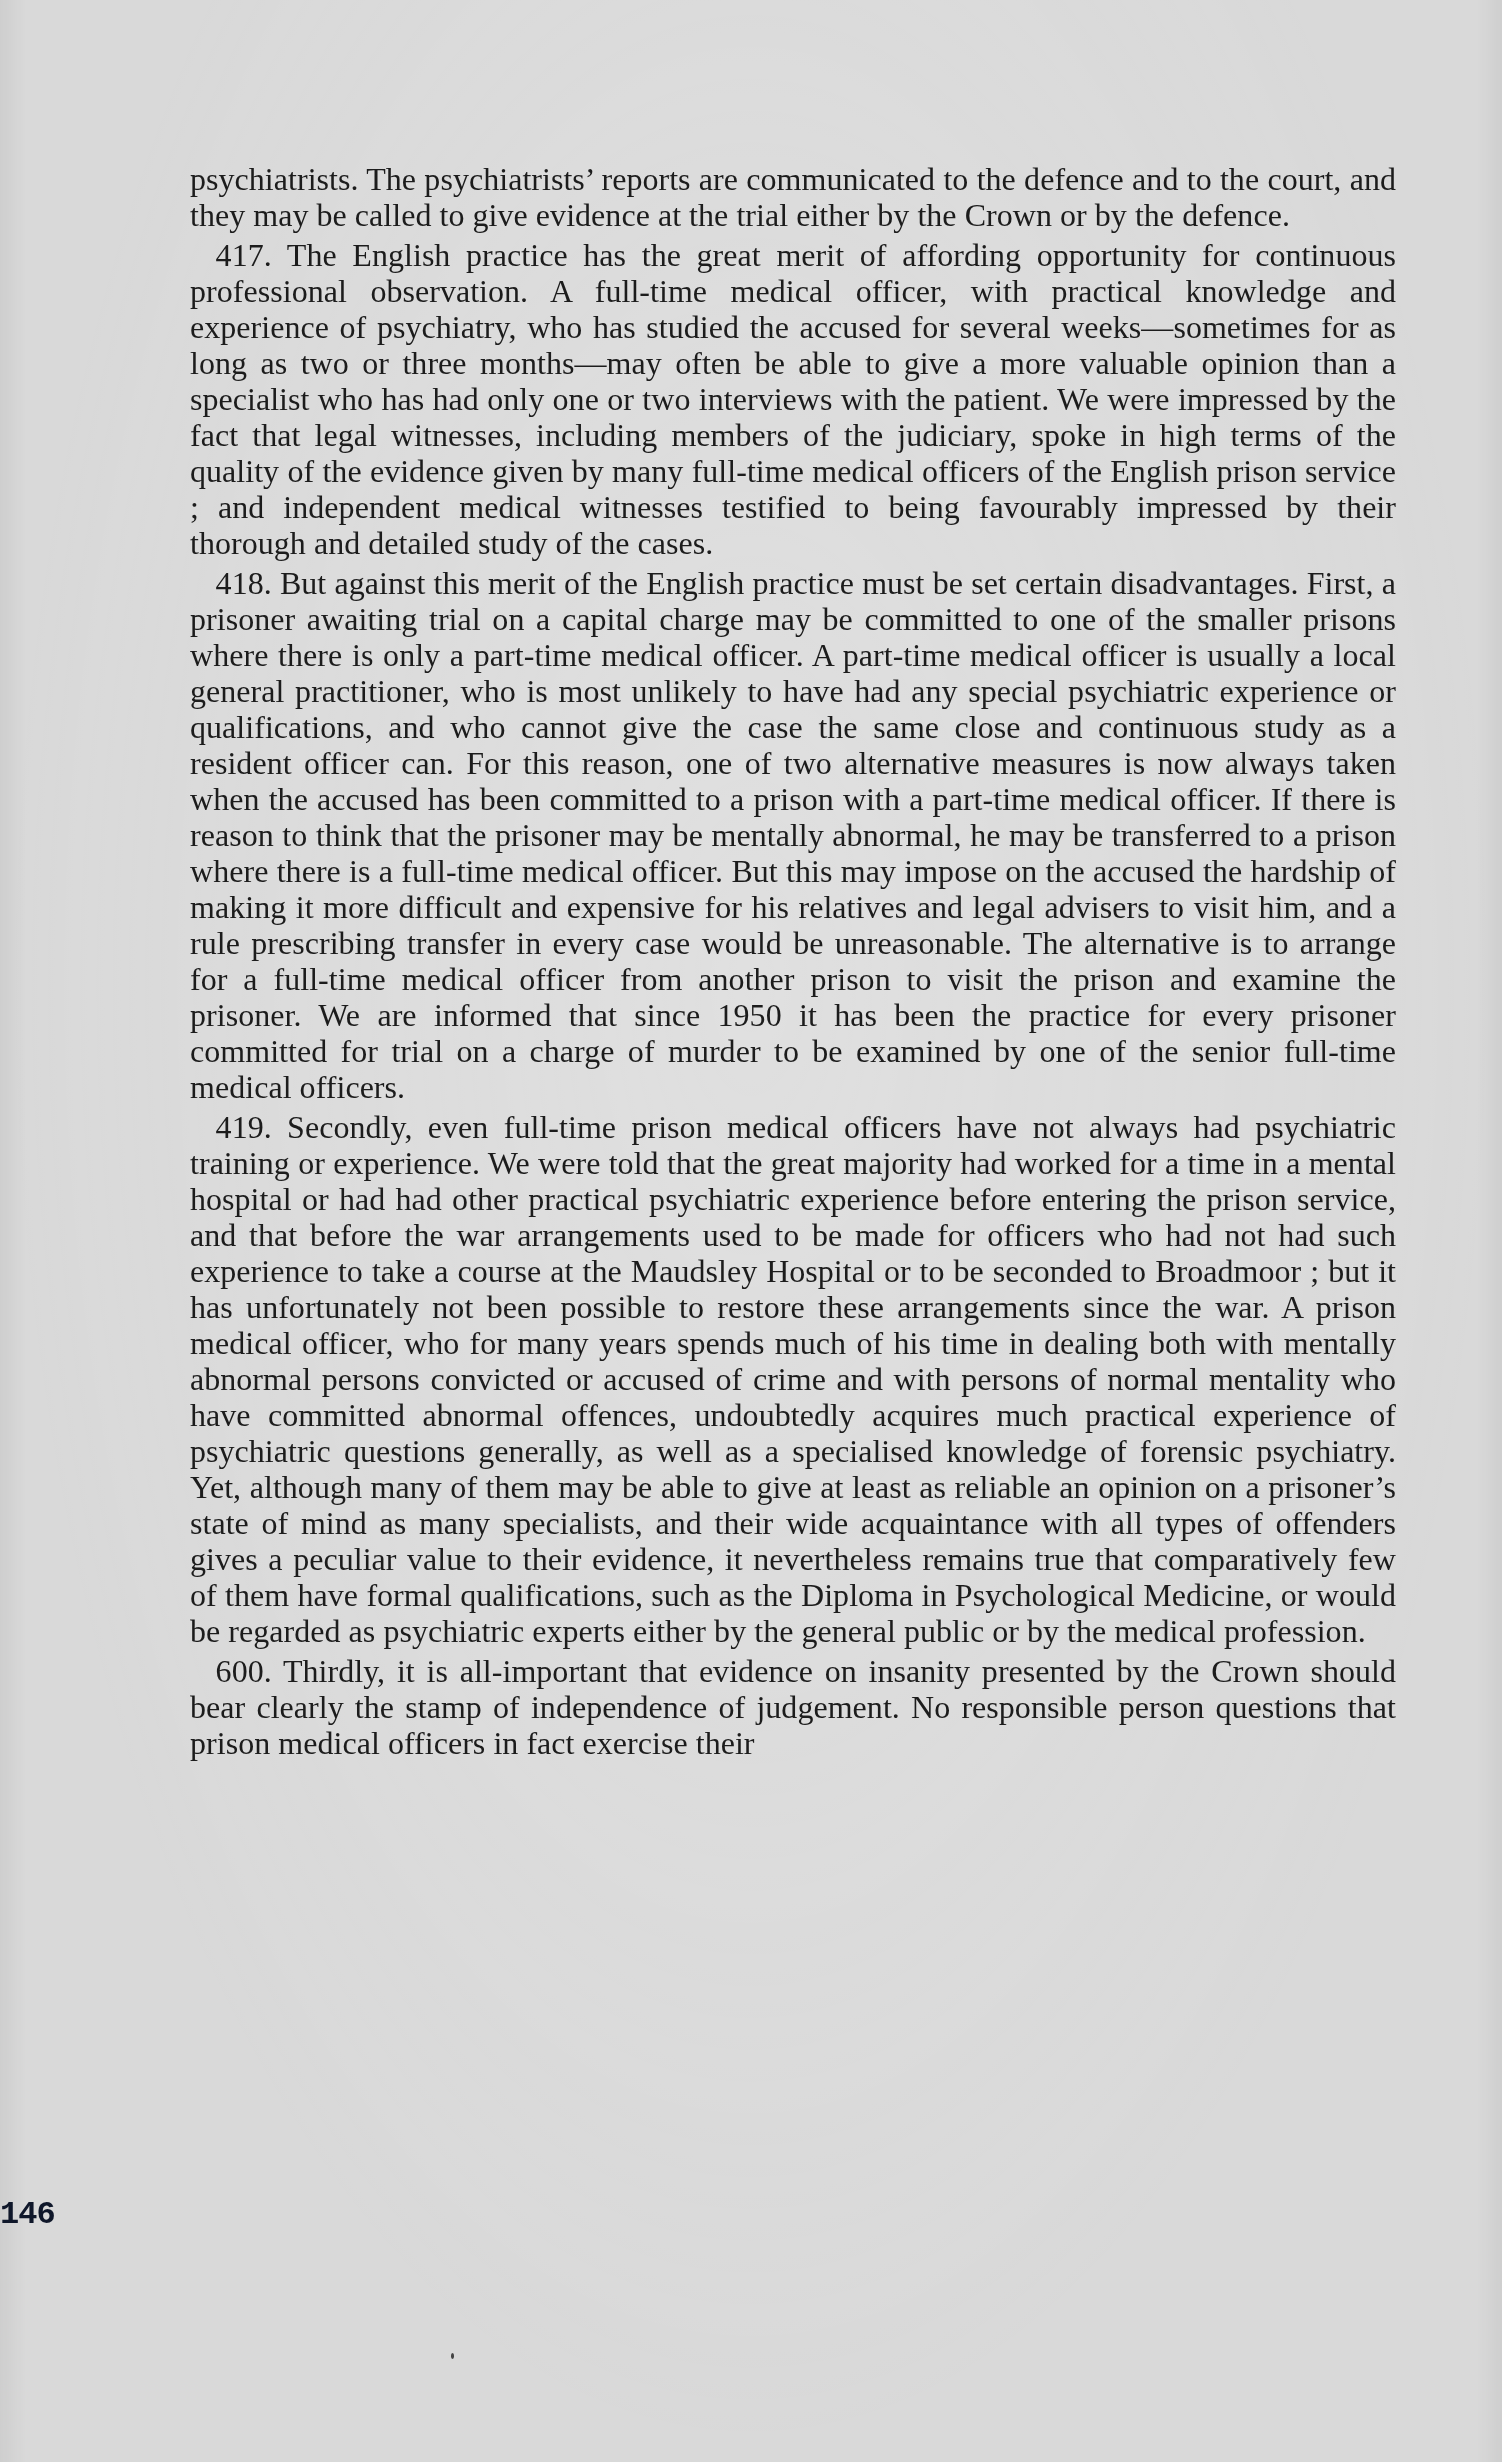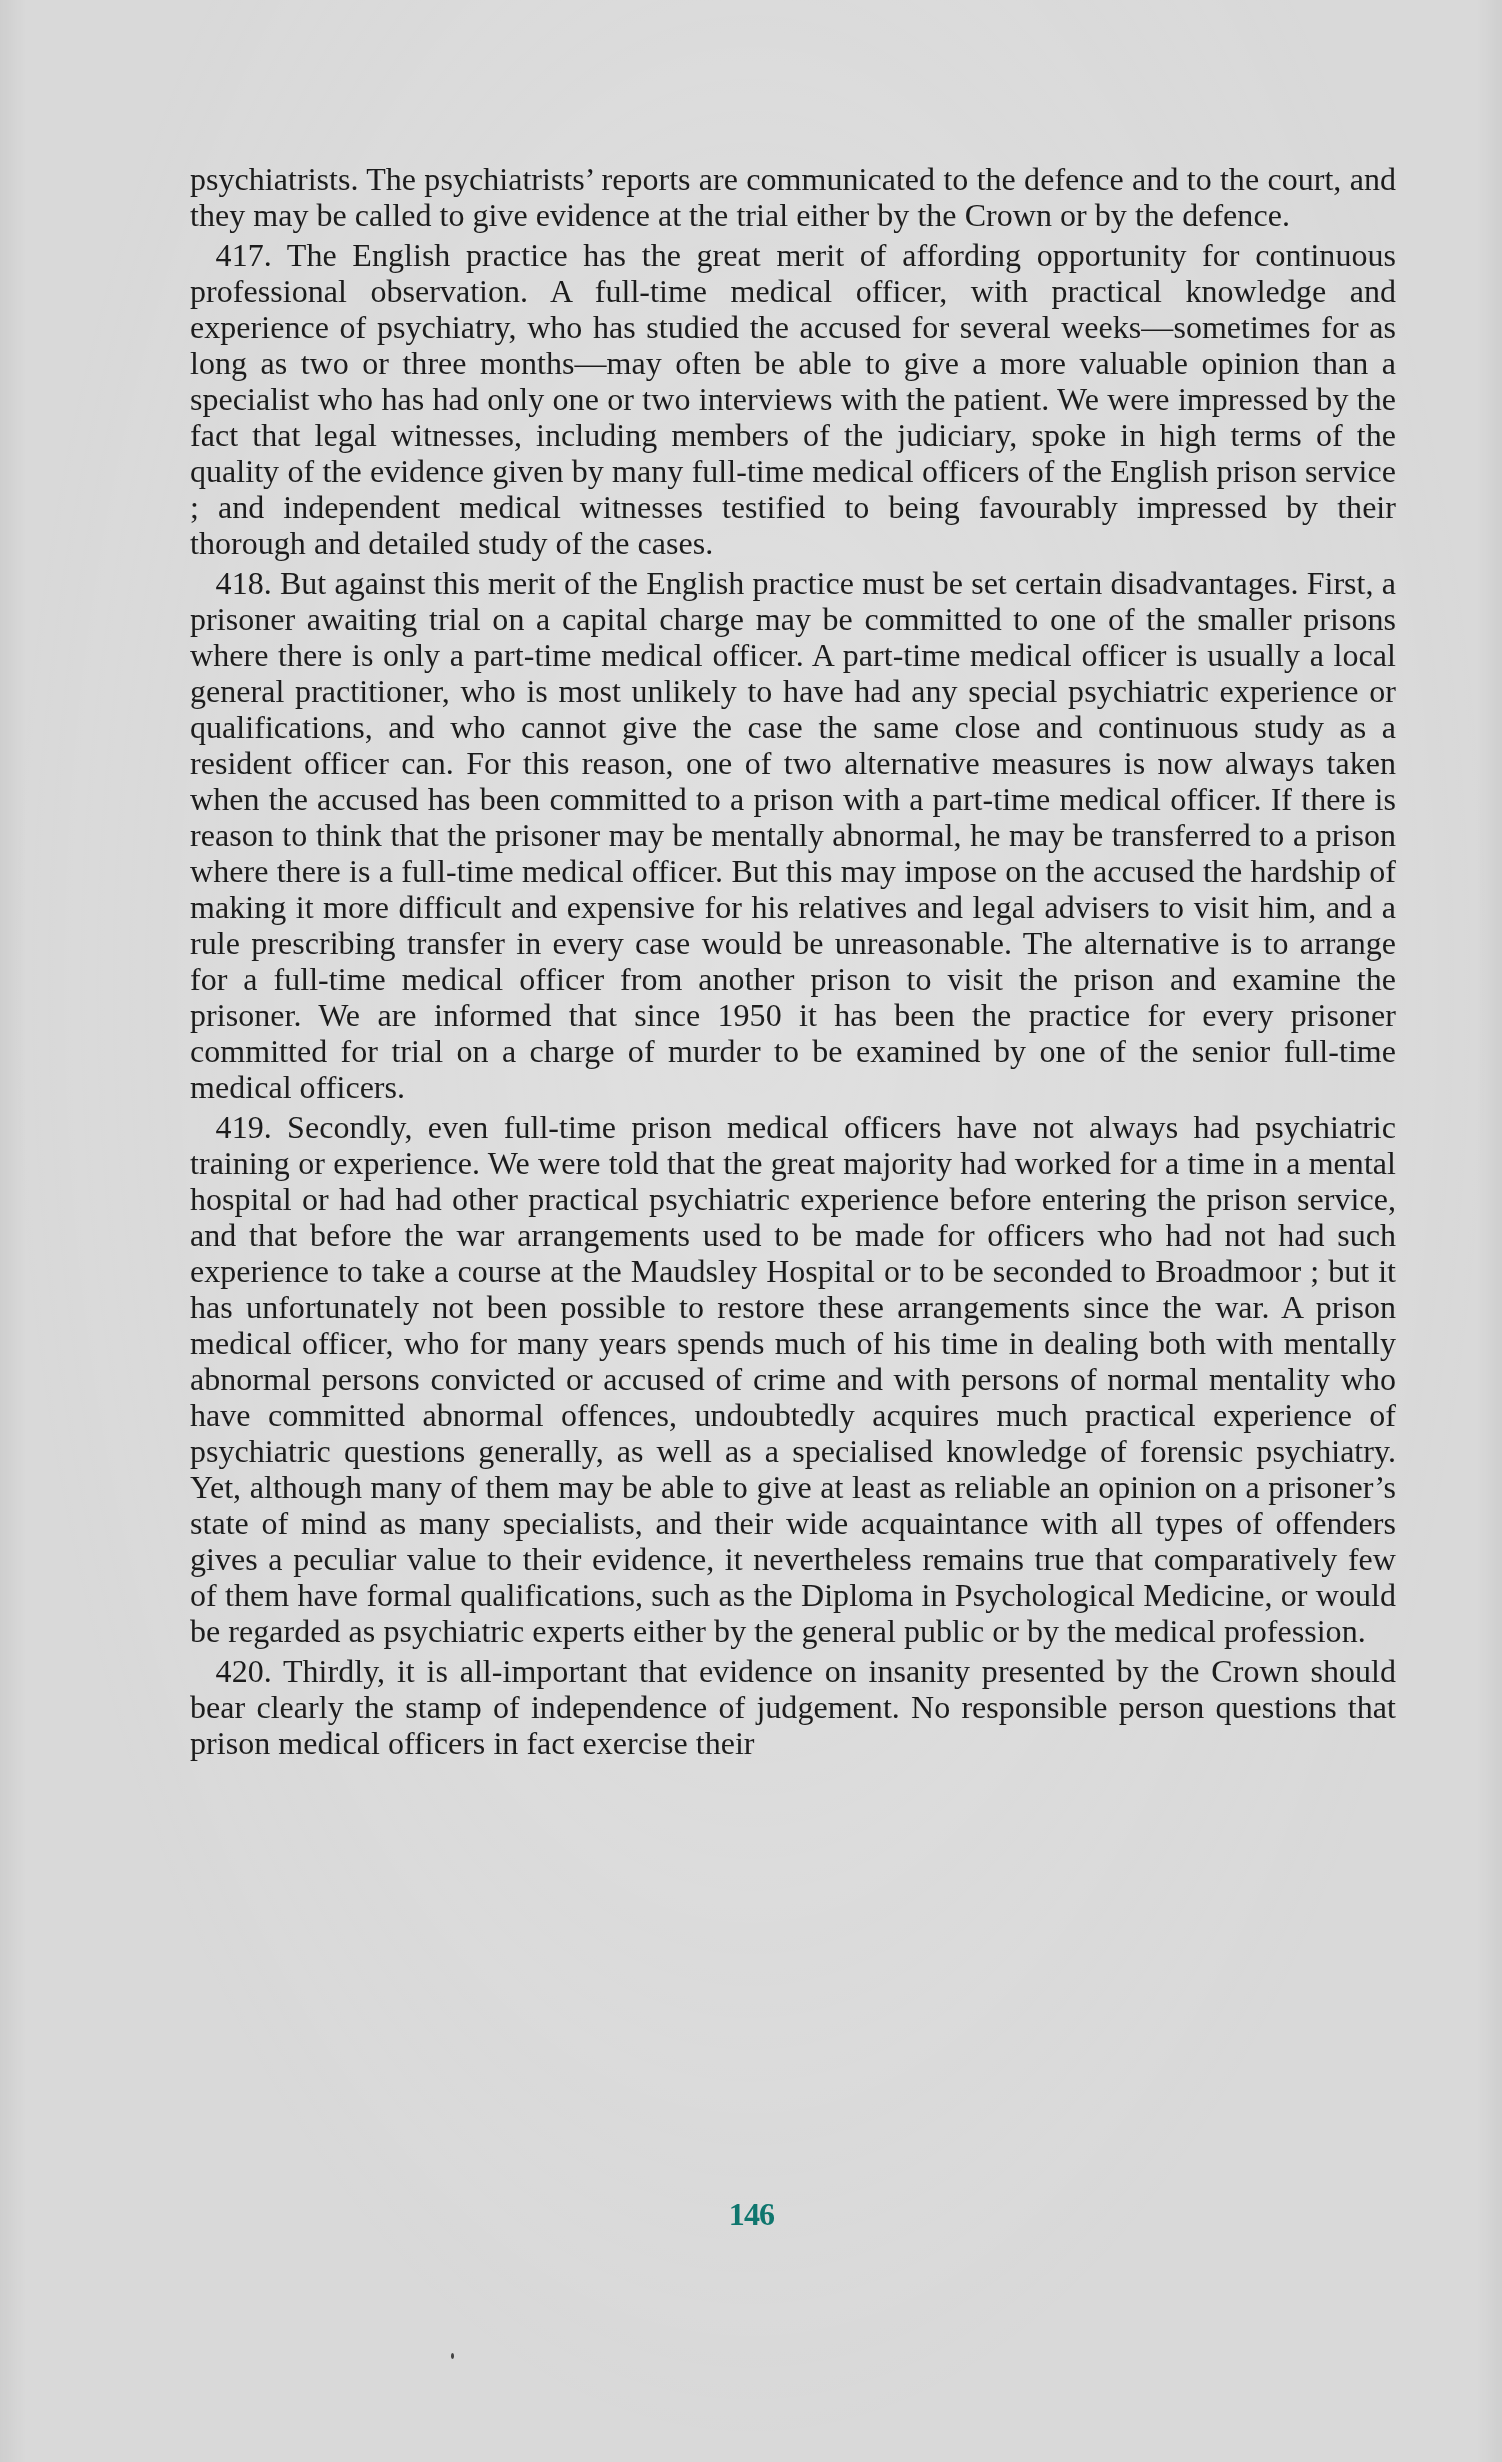--- a/index.html
+++ b/index.html
@@ -46,42 +46,41 @@
     }
     .text-block p.first {
       text-indent: 0;
       margin-top: 0;
     }
     .page-number {
       position: absolute;
       left: 0;
       width: 1503px;
       top: 2196px;
-      text-align: center;
-      font-family: Liberation Serif, serif;
+      font-family: Liberation Mono, monospace;
       font-size: 32px;
       font-weight: bold;
-      color: #0f766e;
+      color: #0f172a;
       letter-spacing: -0.9px;
     }
     .speck {
       position: absolute;
       background: #444;
       border-radius: 50%;
     }
   </style>
 </head>
 <body>
 
 <div class="page">
   <div class="text-block">
     <p class="first">psychiatrists. The psychiatrists’ reports are communicated to the defence and to the court, and they may be called to give evidence at the trial either by the Crown or by the defence.</p>
     <p class="para">417. The English practice has the great merit of affording opportunity for continuous professional observation.  A full-time medical officer, with practical knowledge and experience of psychiatry, who has studied the accused for several weeks—sometimes for as long as two or three months—may often be able to give a more valuable opinion than a specialist who has had only one or two interviews with the patient.  We were impressed by the fact that legal witnesses, including members of the judiciary, spoke in high terms of the quality of the evidence given by many full-time medical officers of the English prison service ; and independent medical witnesses testified to being favourably impressed by their thorough and detailed study of the cases.</p>
     <p class="para">418. But against this merit of the English practice must be set certain disadvantages.  First, a prisoner awaiting trial on a capital charge may be committed to one of the smaller prisons where there is only a part-time medical officer.  A part-time medical officer is usually a local general practitioner, who is most unlikely to have had any special psychiatric experience or qualifications, and who cannot give the case the same close and continuous study as a resident officer can.  For this reason, one of two alternative measures is now always taken when the accused has been com­mitted to a prison with a part-time medical officer.  If there is reason to think that the prisoner may be mentally abnormal, he may be transferred to a prison where there is a full-time medical officer.  But this may impose on the accused the hardship of making it more difficult and expensive for his relatives and legal advisers to visit him, and a rule prescribing transfer in every case would be unreasonable.  The alternative is to arrange for a full-time medical officer from another prison to visit the prison and examine the prisoner.  We are informed that since 1950 it has been the practice for every prisoner committed for trial on a charge of murder to be examined by one of the senior full-time medical officers.</p>
     <p class="para">419. Secondly, even full-time prison medical officers have not always had psychiatric training or experience.  We were told that the great majority had worked for a time in a mental hospital or had had other practical psychiatric experience before entering the prison service, and that before the war arrangements used to be made for officers who had not had such experience to take a course at the Maudsley Hospital or to be seconded to Broadmoor ; but it has unfortunately not been possible to restore these arrangements since the war.  A prison medical officer, who for many years spends much of his time in dealing both with mentally abnormal persons convicted or accused of crime and with persons of normal mentality who have committed abnormal offences, undoubtedly acquires much practical experience of psychiatric questions generally, as well as a specialised know­ledge of forensic psychiatry.  Yet, although many of them may be able to give at least as reliable an opinion on a prisoner’s state of mind as many specialists, and their wide acquaintance with all types of offenders gives a peculiar value to their evidence, it nevertheless remains true that com­paratively few of them have formal qualifications, such as the Diploma in Psychological Medicine, or would be regarded as psychiatric experts either by the general public or by the medical profession.</p>
-    <p class="para">420. Thirdly, it is all-important that evidence on insanity presented by the Crown should bear clearly the stamp of independence of judgement.  No responsible person questions that prison medical officers in fact exercise their</p>
+    <p class="para">600. Thirdly, it is all-important that evidence on insanity presented by the Crown should bear clearly the stamp of independence of judgement.  No responsible person questions that prison medical officers in fact exercise their</p>
   </div>
 
   <div class="page-number">146</div>
 
   <div class="speck" style="left:451px; top:2353px; width:3.4px; height:6px;"></div>
 </div>
 
 
 </body></html>

